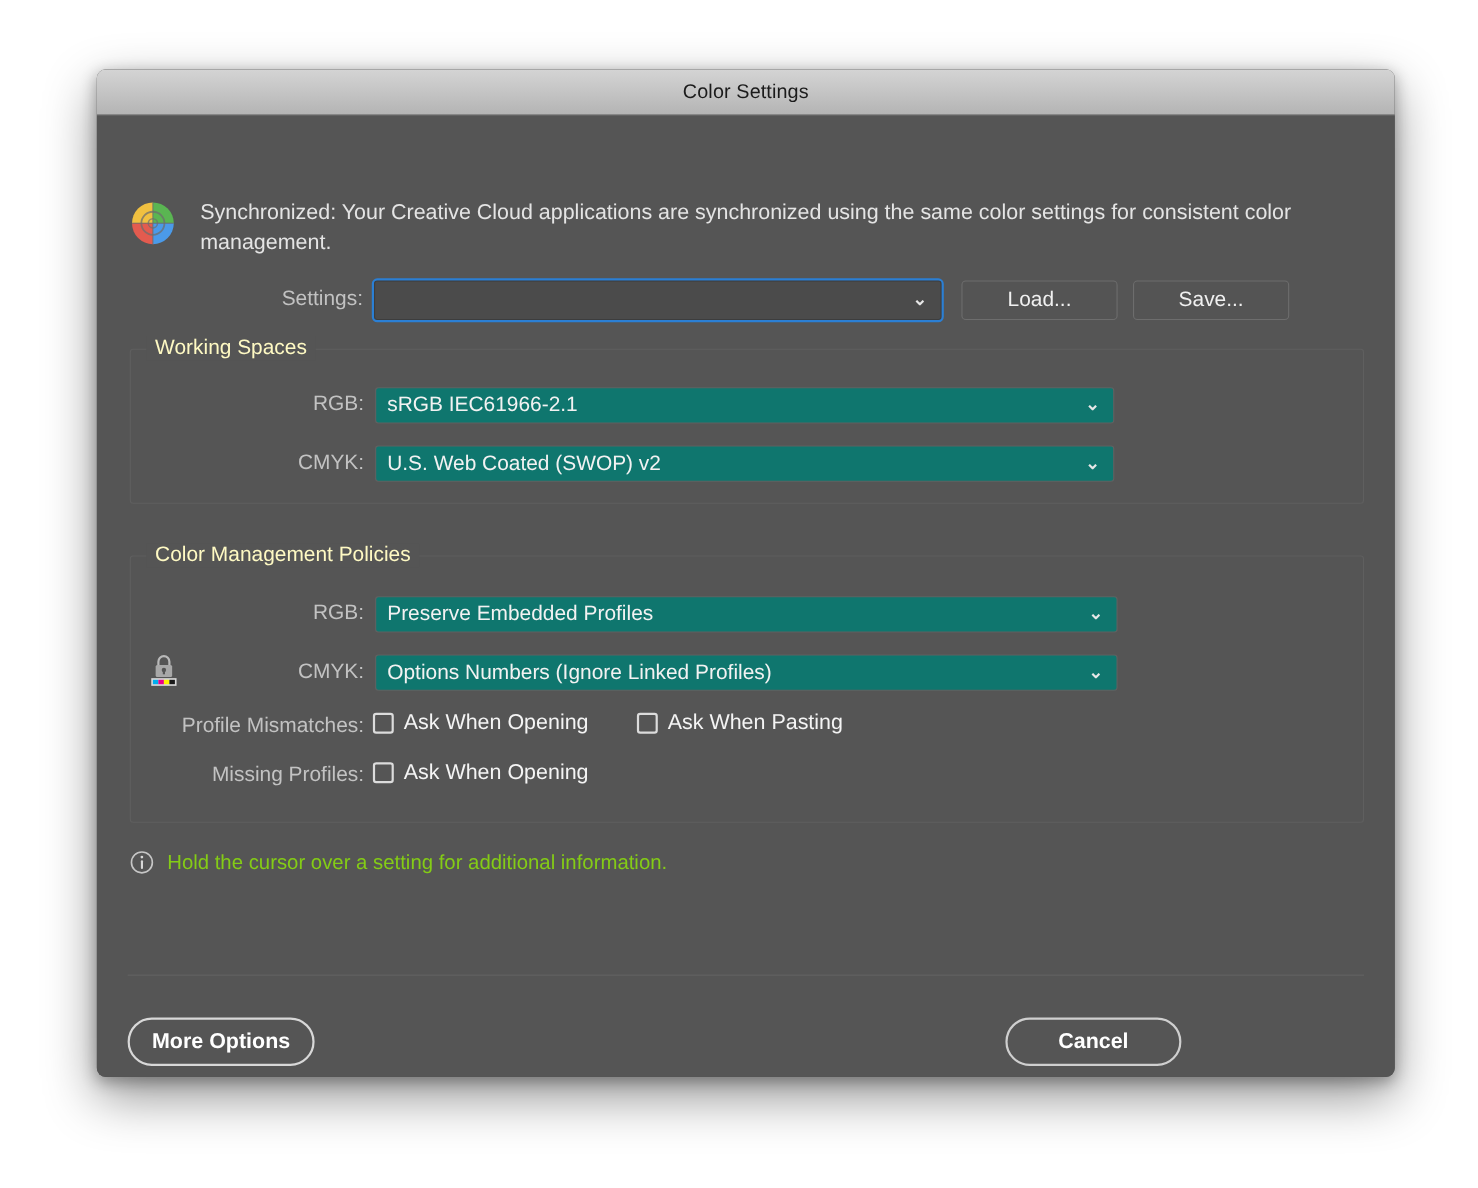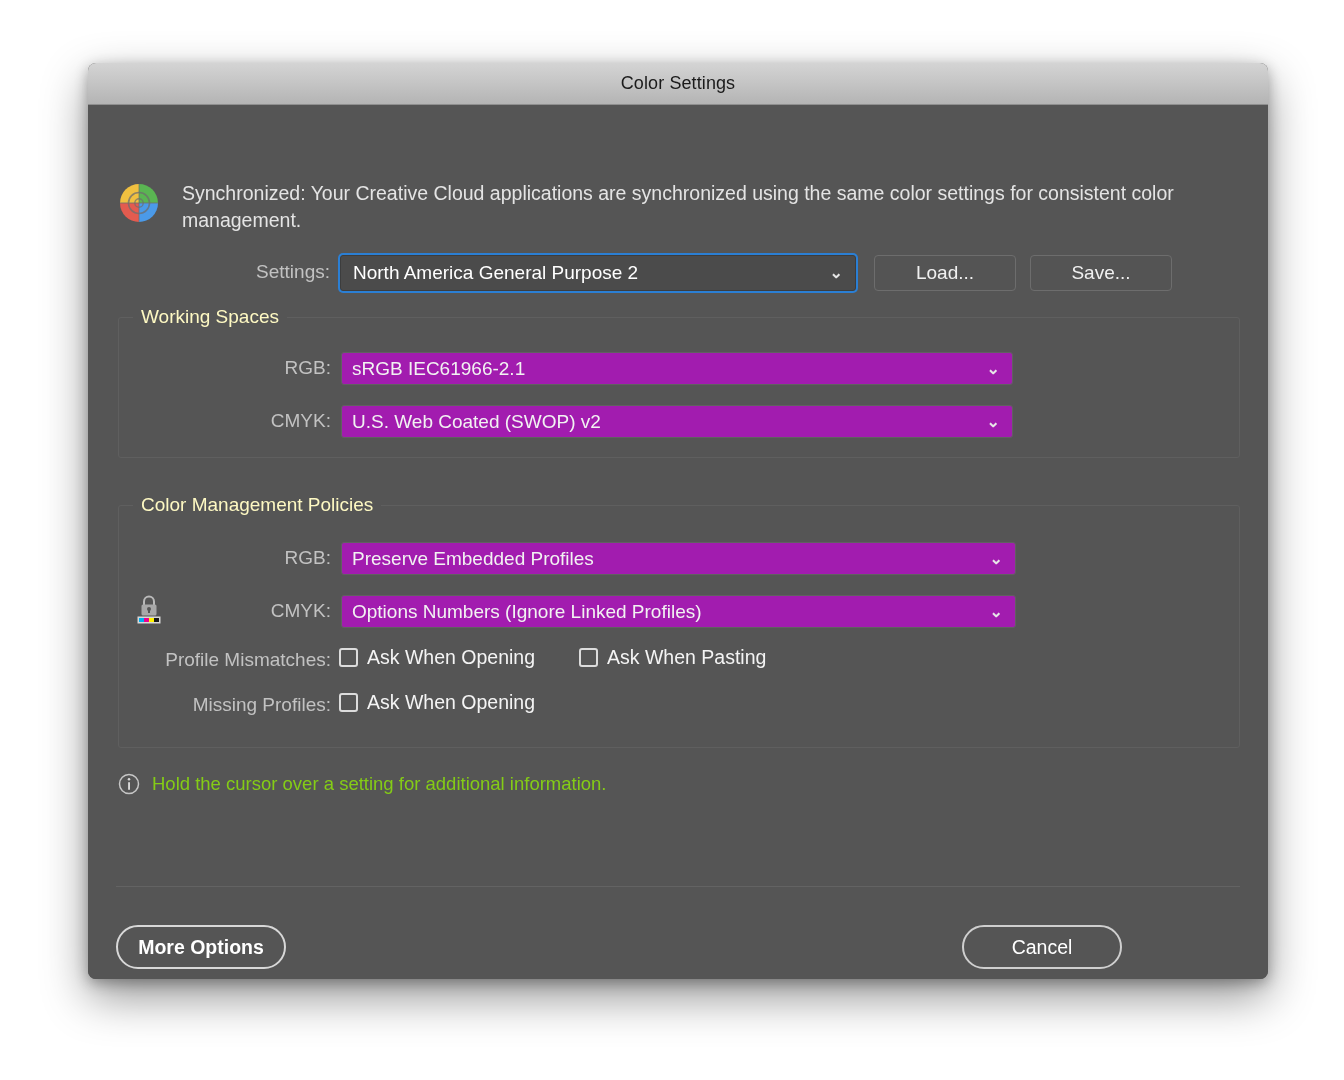--- a/index.html
+++ b/index.html
@@ -160,21 +160,21 @@
     top: 5px;
     width: 212px;
     text-align: right;
     font-size: 19px;
     color: #c2c2c2;
   }
   .field-select {
     position: absolute;
     left: 222px;
     height: 33px;
-    background: #a21caf;
+    background: #0f766e;
     border: 1px solid #616161;
     border-radius: 3px;
     box-sizing: border-box;
     color: #f2f2f2;
     font-size: 19px;
     display: flex;
     align-items: center;
     padding-left: 10px;
     cursor: default;
   }
@@ -279,21 +279,21 @@
     box-sizing: border-box;
     color: #ffffff;
     font-size: 19.5px;
     font-weight: bold;
     display: flex;
     align-items: center;
     justify-content: center;
     cursor: default;
   }
   #more-options-btn { left: 28px; top: 820px; width: 170px; font-weight: bold; }
-  #cancel-btn { left: 874px; top: 820px; width: 160px; border-color: #cfcfcf; font-weight: normal; }
+  #cancel-btn { left: 826px; top: 820px; width: 160px; border-color: #cfcfcf; font-weight: bold; }
   #ok-btn { left: 1000px; top: 820px; width: 156px; border-color: #f2f2f2; border-width: 2px; font-weight: normal; }
 </style>
 </head>
 <body>
 
 <div id="canvas">
 
   <div class="dialog">
 
     <div class="titlebar">
@@ -314,21 +314,20 @@
             <line x1="21" y1="2" x2="21" y2="40" stroke="#6e6e6e" stroke-width="1.3" opacity="0.55"></line>
             <line x1="2" y1="21" x2="40" y2="21" stroke="#6e6e6e" stroke-width="1.3" opacity="0.55"></line>
           </svg>
         </span>
         <div class="sync-text">Synchronized: Your Creative Cloud applications are synchronized using the same color settings for consistent color management.</div>
       </div>
 
       <div class="settings-row">
         <div class="settings-label">Settings:</div>
         <div class="settings-select">
-          <span>North America General Purpose 2</span>
           <span class="chev">⌄</span>
         </div>
         <div class="btn-rect" id="load-btn">Load...</div>
         <div class="btn-rect" id="save-btn">Save...</div>
       </div>
 
       <div class="group" id="group-working">
         <span class="group-title">Working Spaces</span>
 
         <div class="field-row" id="ws-rgb-row">

